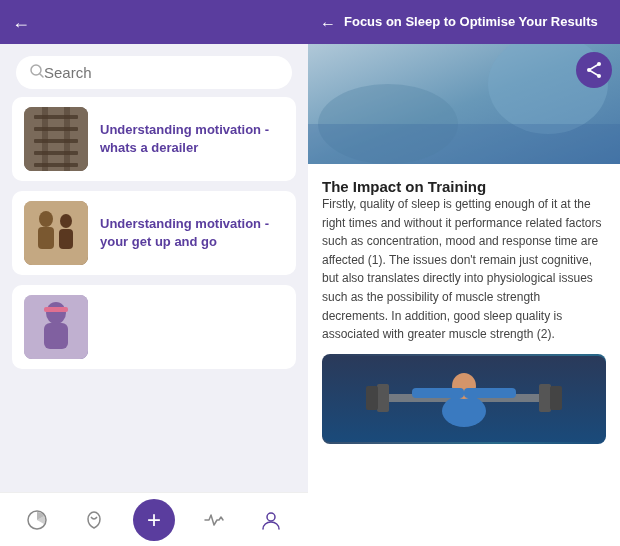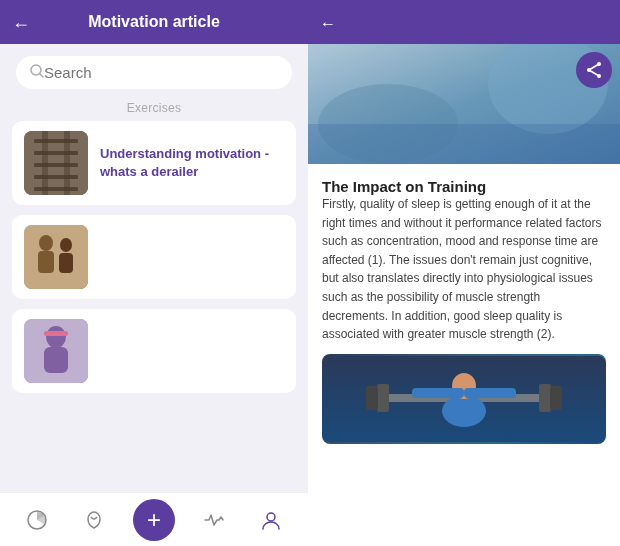--- a/index.html
+++ b/index.html
@@ -268,36 +268,34 @@
       overflow: hidden;
     }
   </style>
 </head>
 <body>
 
 <div class="left-panel">
 
   <div class="left-header">
     <span class="left-header-back">←</span>
-    <span class="left-header-title">Motivation article</span>
   </div>
 
   <div class="search-container">
     <div class="search-bar">
       <span class="search-icon-wrap">
         <svg width="14" height="14" viewBox="0 0 14 14" fill="none">
           <circle cx="6" cy="6" r="5" stroke="#aaa" stroke-width="1.5"></circle>
           <line x1="10" y1="10" x2="13" y2="13" stroke="#aaa" stroke-width="1.5" stroke-linecap="round"></line>
         </svg>
       </span>
       <input class="search-input" type="text" placeholder="Search" style="">
     </div>
   </div>
 
-  <div class="exercises-label">Exercises</div>
 
   <div class="articles-list">
 
     <div class="article-item">
       <div class="article-thumb thumb-railway">
         <svg width="64" height="64" viewBox="0 0 64 64">
           <rect width="64" height="64" fill="#7a6a5a"></rect>
 
           <rect x="18" y="0" width="6" height="64" fill="#5a4a3a" opacity="0.7"></rect>
           <rect x="40" y="0" width="6" height="64" fill="#5a4a3a" opacity="0.7"></rect>
@@ -315,20 +313,21 @@
       <div class="article-thumb thumb-couple">
         <svg width="64" height="64" viewBox="0 0 64 64">
           <rect width="64" height="64" fill="#c4a882"></rect>
 
           <ellipse cx="22" cy="18" rx="7" ry="8" fill="#7a5830"></ellipse>
           <rect x="14" y="26" width="16" height="22" rx="4" fill="#7a5830"></rect>
           <ellipse cx="42" cy="20" rx="6" ry="7" fill="#5a3820"></ellipse>
           <rect x="35" y="28" width="14" height="20" rx="4" fill="#5a3820"></rect>
         </svg>
       </div>
+      <span class="article-title">Understanding motivation - your get up and go</span>
     </div>
 
     <div class="article-item">
       <div class="article-thumb thumb-woman">
         <svg width="64" height="64" viewBox="0 0 64 64">
           <rect width="64" height="64" fill="#c0b0d0"></rect>
 
           <ellipse cx="32" cy="18" rx="10" ry="11" fill="#8060a0"></ellipse>
           <rect x="20" y="28" width="24" height="26" rx="6" fill="#8060a0"></rect>
 
@@ -368,20 +367,21 @@
       </svg>
     </div>
   </div>
 
 </div>
 
 <div class="right-panel">
 
   <div class="right-header">
     <span class="right-header-back">←</span>
+    <span class="right-header-title">Focus on Sleep to Optimise Your Results</span>
   </div>
 
   <div class="article-content">
 
     <div class="hero-image">
       <svg width="312" height="120" viewBox="0 0 312 120">
         <defs>
           <linearGradient id="heroGrad" x1="0" y1="0" x2="1" y2="1">
             <stop offset="0%" stop-color="#b0c8d8"></stop>
             <stop offset="50%" stop-color="#6898b8"></stop>

